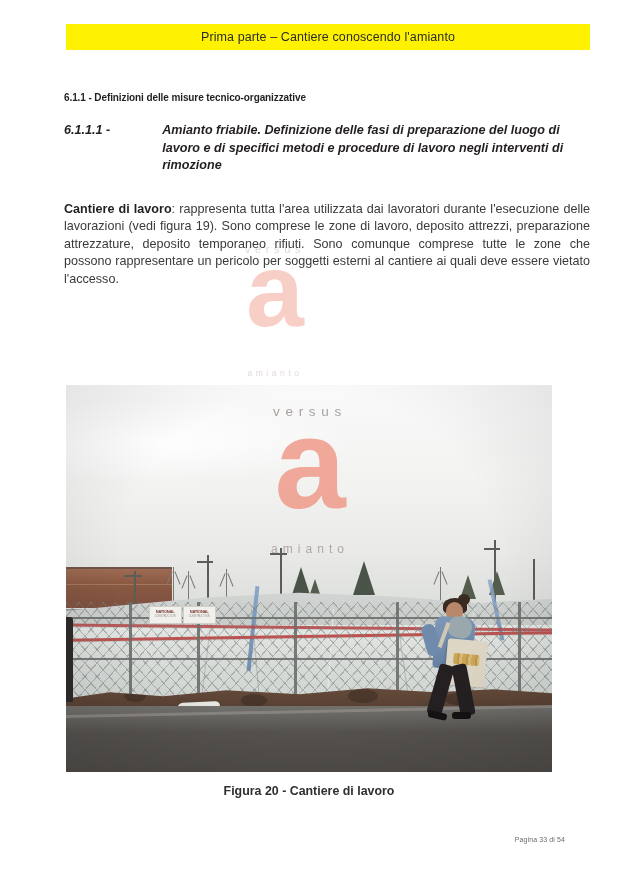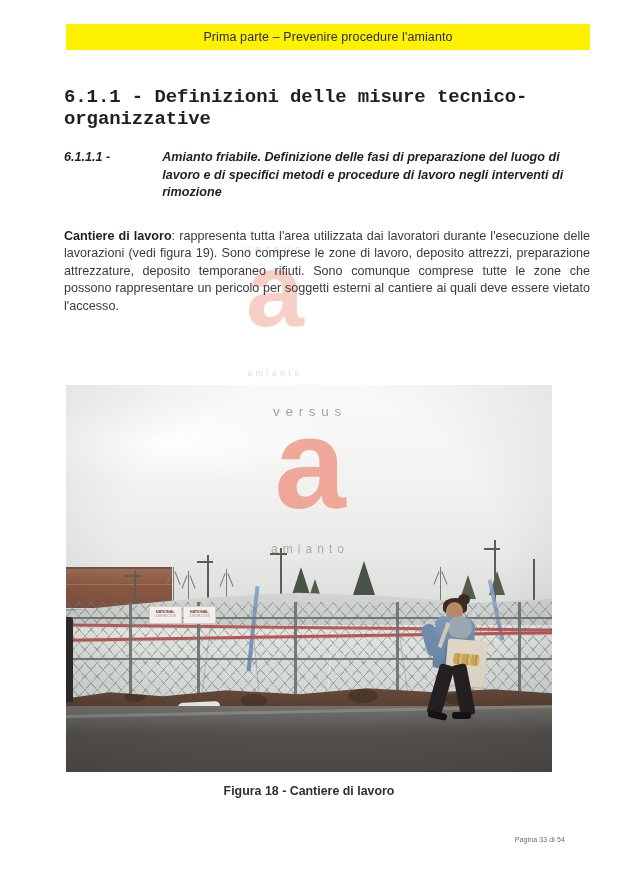--- a/index.html
+++ b/index.html
@@ -43,26 +43,25 @@
 
   
   .content {
     position: absolute;
     left: 64px;
     top: 80px;
     width: 526px;
   }
 
   .h-section {
-    font-size: 19px;
+    font-size: 10px;
     font-weight: bold;
     color: #231f20;
     letter-spacing: -0.1px;
-    margin: 6px 0 19px 0;
-    font-family: Liberation Mono, monospace;
+    margin: 12px 0 19px 0;
   }
 
   .para {
     font-size: 12.6px;
     line-height: 17.5px;
     color: #3a3a3a;
     margin: 0 0 22px 0;
     text-align: left;
   }
 
@@ -589,21 +588,21 @@
     color: #6b6b6b;
     letter-spacing: 0.1px;
   }
 </style>
 </head>
 <body>
 
 <div class="page">
 
   <div class="header-banner">
-    <div class="header-banner-text">Prima parte – Prevenire procedure l'amianto</div>
+    <div class="header-banner-text">Prima parte – Cantiere conoscendo l'amianto</div>
   </div>
 
   <div class="watermark wm-text">
     <div class="wm-box">
       <div class="wm-versus">versus</div>
       <div class="wm-a">a</div>
       <div class="wm-amianto">amianto</div>
     </div>
   </div>
 
@@ -731,17 +730,17 @@
   </div>
 
   <div class="watermark wm-photo">
     <div class="wm-box">
       <div class="wm-versus">versus</div>
       <div class="wm-a">a</div>
       <div class="wm-amianto">amianto</div>
     </div>
   </div>
 
-  <div class="caption">Figura 18 - Cantiere di lavoro</div>
+  <div class="caption">Figura 20 - Cantiere di lavoro</div>
 
   <div class="footer">Pagina 33 di 54</div>
 
 </div>
 
 </body></html>

